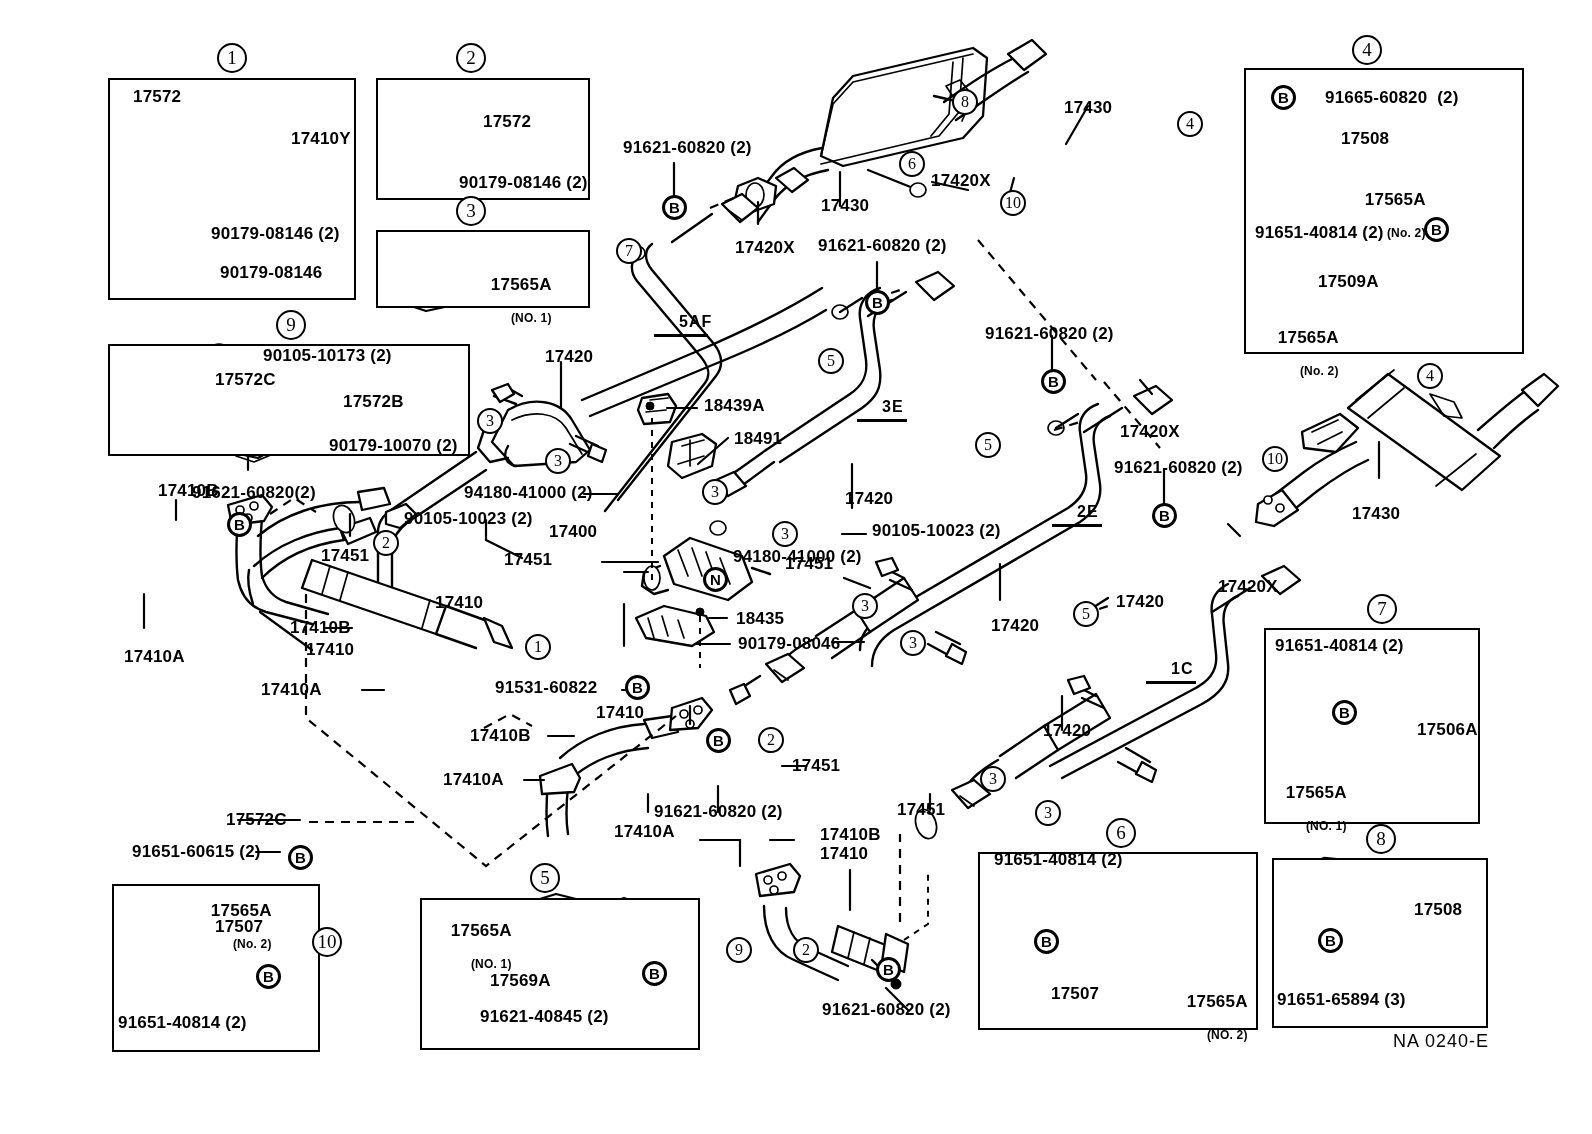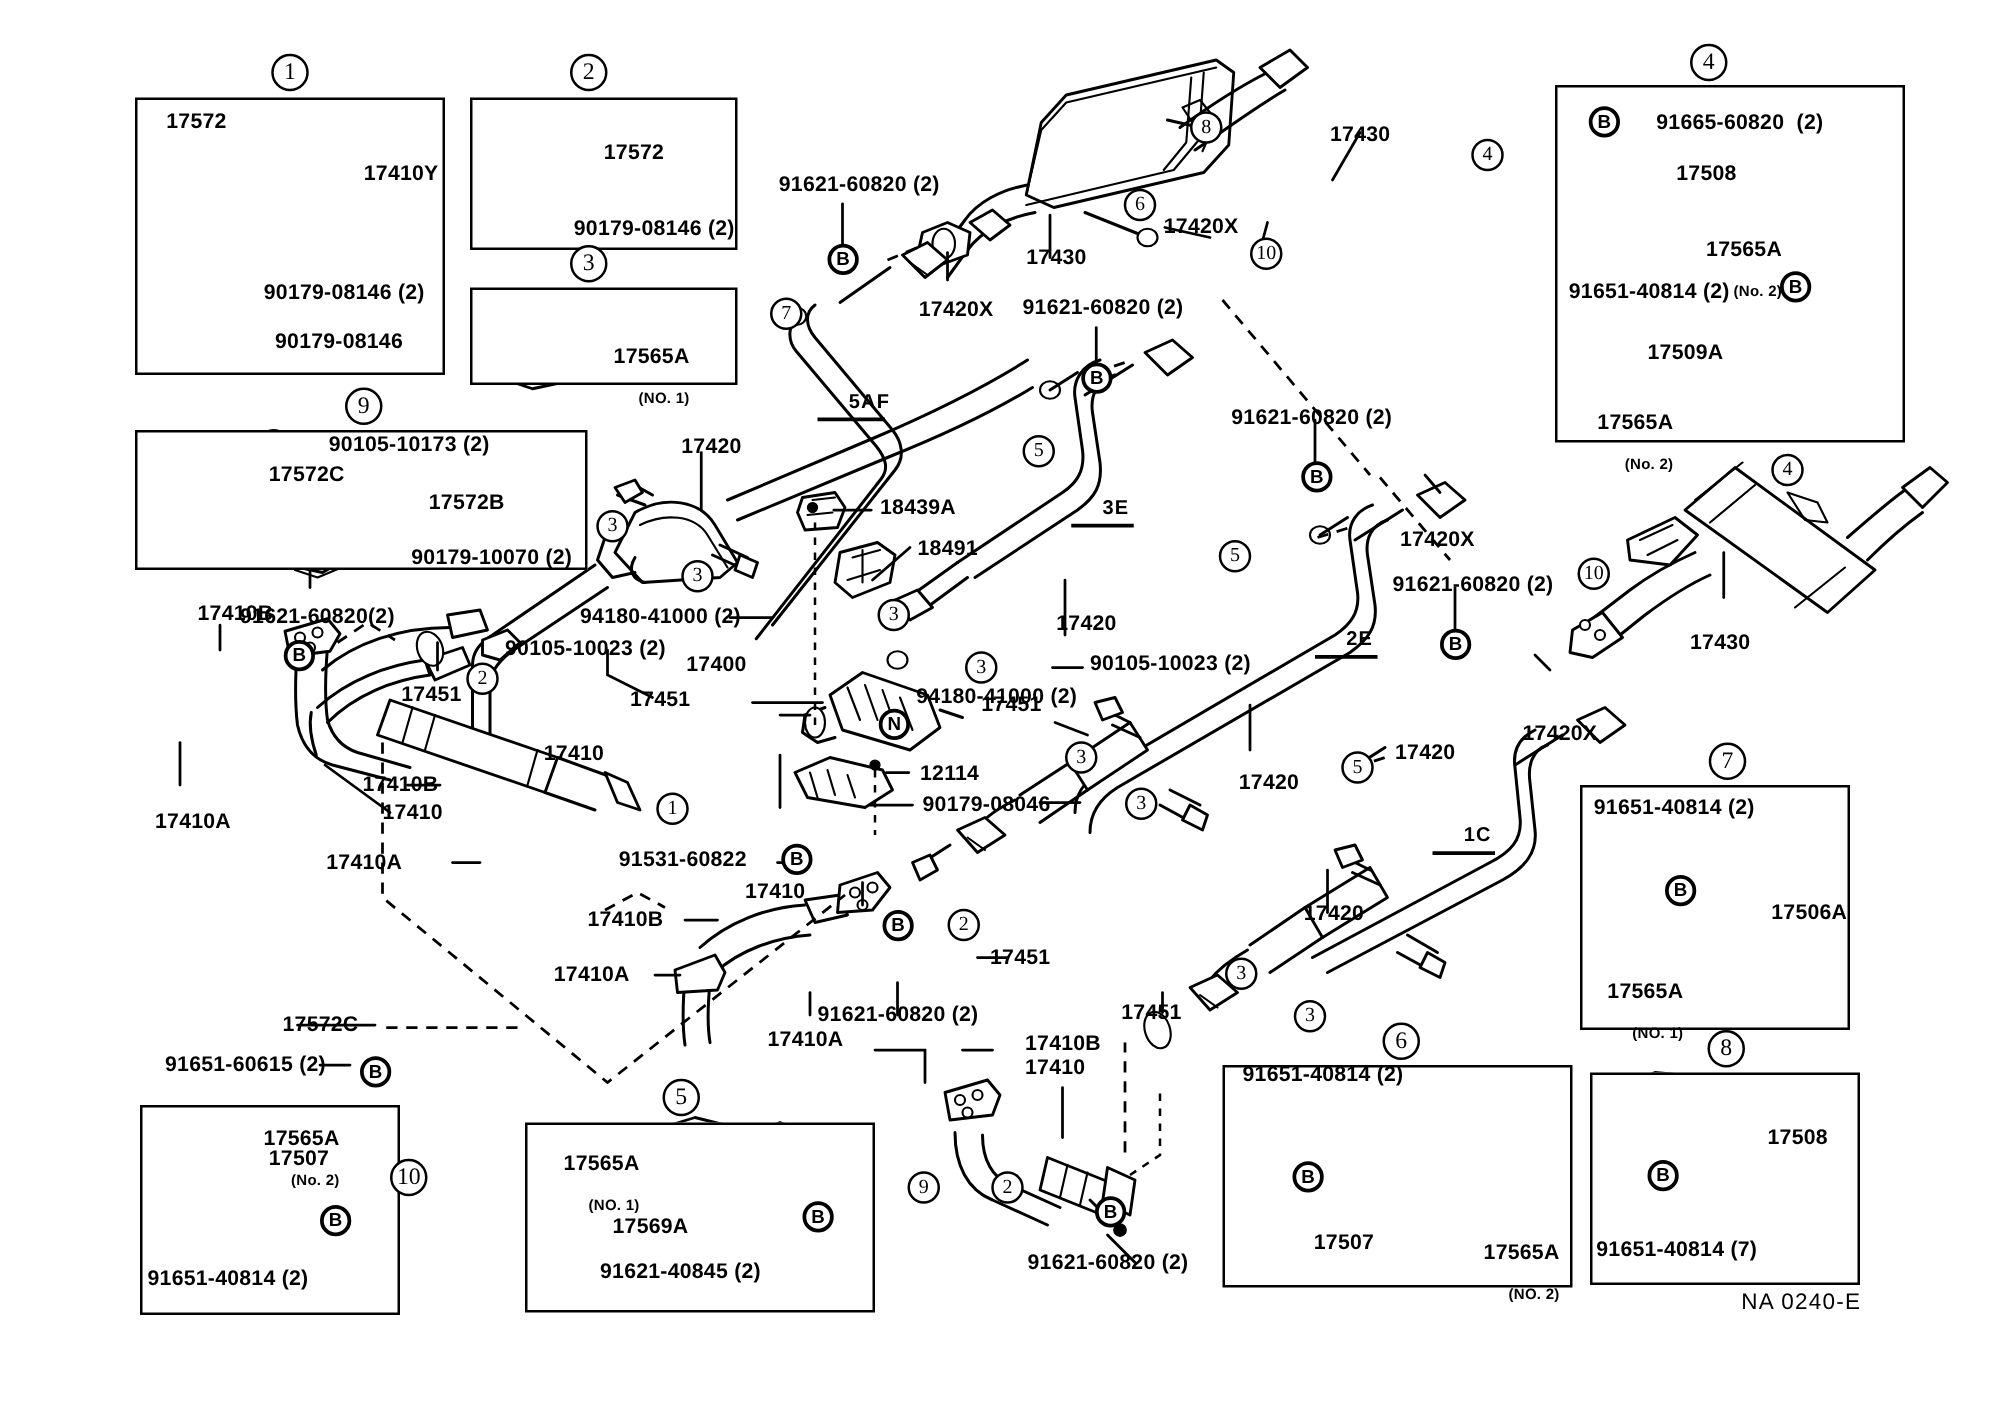--- a/index.html
+++ b/index.html
@@ -646,21 +646,21 @@
 </div>
 
 <div class="lbl" style="left:1275px;top:637px;">91651-40814 (2)</div>
 <div class="lbl" style="left:1417px;top:721px;">17506A</div>
 <div class="lbl two" style="left:1276px;top:766px;">
   <span>17565A</span>
   <span class="l2">(NO. 1)</span>
 </div>
 
 <div class="lbl" style="left:1414px;top:901px;">17508</div>
-<div class="lbl" style="left:1277px;top:991px;">91651-40814 (7)</div>
+<div class="lbl" style="left:1277px;top:991px;">91651-65894 (3)</div>
 
 <div class="lbl two" style="left:201px;top:884px;">
   <span>17565A</span>
   <span class="l2">(No. 2)</span>
 </div>
 <div class="lbl" style="left:215px;top:918px;">17507</div>
 <div class="lbl" style="left:118px;top:1014px;">91651-40814 (2)</div>
 <div class="lbl" style="left:226px;top:811px;">17572C</div>
 <div class="lbl" style="left:132px;top:843px;">91651-60615 (2)</div>
 
@@ -679,21 +679,21 @@
 <div class="lbl" style="left:704px;top:397px;">18439A</div>
 <div class="lbl" style="left:734px;top:430px;">18491</div>
 <div class="lbl" style="left:464px;top:484px;">94180-41000 (2)</div>
 <div class="lbl" style="left:404px;top:510px;">90105-10023 (2)</div>
 <div class="lbl" style="left:549px;top:523px;">17400</div>
 <div class="lbl" style="left:504px;top:551px;">17451</div>
 <div class="lbl" style="left:785px;top:555px;">17451</div>
 <div class="lbl" style="left:733px;top:548px;">94180-41000 (2)</div>
 <div class="lbl" style="left:872px;top:522px;">90105-10023 (2)</div>
 <div class="lbl" style="left:845px;top:490px;">17420</div>
-<div class="lbl" style="left:736px;top:610px;">12114</div>
+<div class="lbl" style="left:736px;top:610px;">18435</div>
 <div class="lbl" style="left:738px;top:635px;">90179-08046</div>
 <div class="lbl" style="left:495px;top:679px;">91531-60822</div>
 <div class="lbl" style="left:991px;top:617px;">17420</div>
 <div class="lbl" style="left:1043px;top:722px;">17420</div>
 <div class="lbl" style="left:158px;top:482px;">17410B</div>
 <div class="lbl" style="left:321px;top:547px;">17451</div>
 <div class="lbl" style="left:290px;top:619px;">17410B</div>
 <div class="lbl" style="left:306px;top:641px;">17410</div>
 <div class="lbl" style="left:124px;top:648px;">17410A</div>
 <div class="lbl" style="left:261px;top:681px;">17410A</div>

